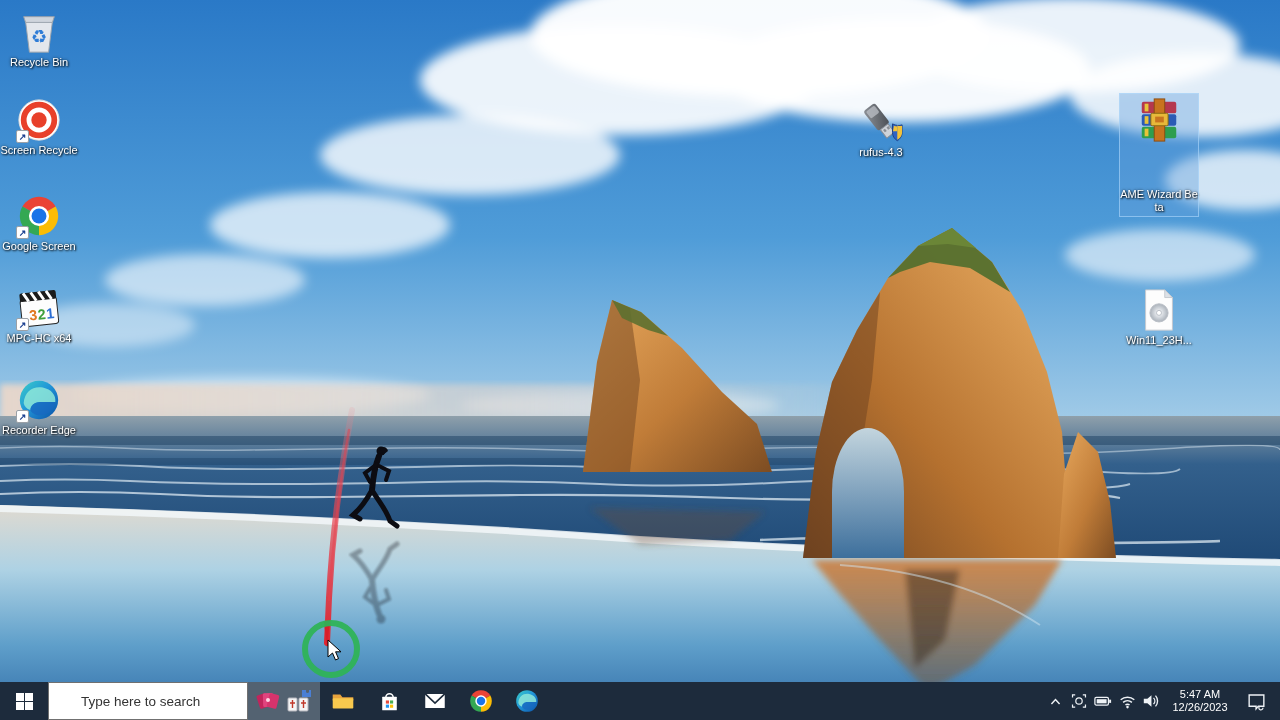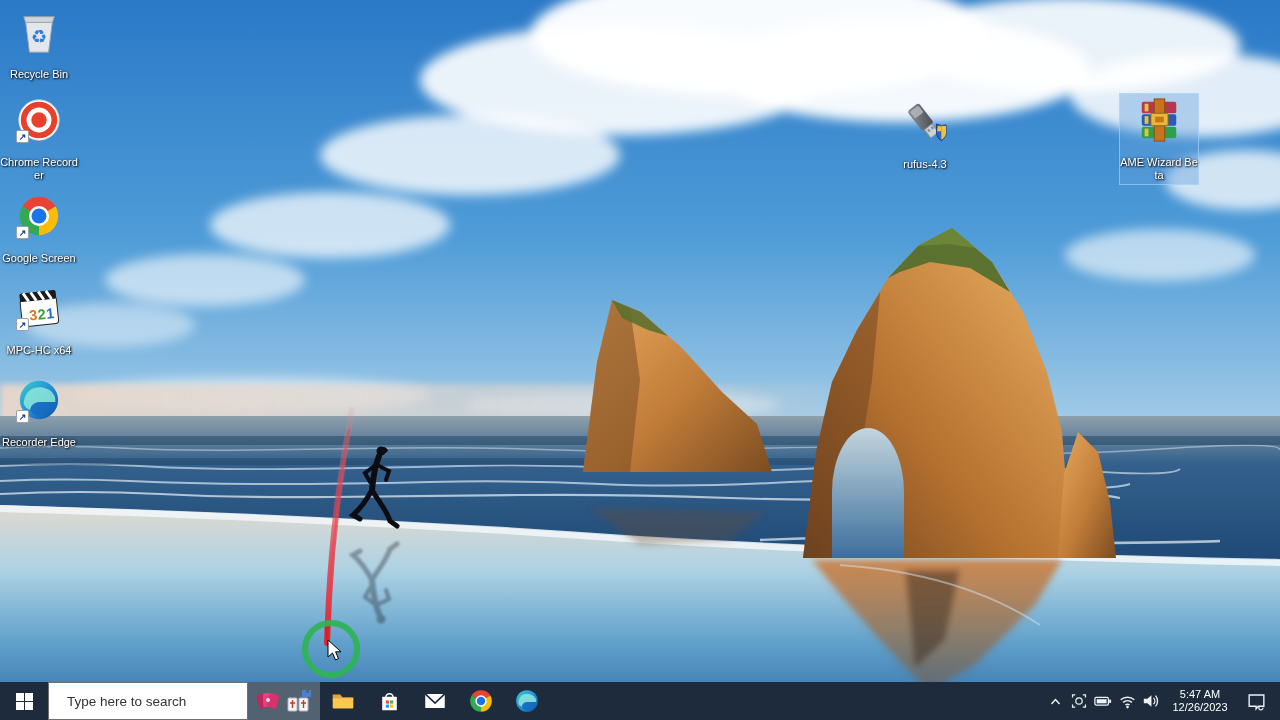--- a/index.html
+++ b/index.html
@@ -5,31 +5,31 @@
   * { margin:0; padding:0; box-sizing:border-box; }
   html,body { width:1280px; height:720px; overflow:hidden; font-family:"Liberation Sans",sans-serif; }
   #stage { position:relative; width:1280px; height:720px; background:#2d7cc9; }
 
   
   #wallpaper { position:absolute; inset:0; }
 
   
   .dicon { position:absolute; width:78px; display:flex; flex-direction:column; align-items:center; padding:2px 0; cursor:default; }
   .dicon .ic { position:relative; width:48px; height:48px; display:flex; align-items:center; justify-content:center; }
-  .dicon .lbl { margin-top:12px; max-width:78px; font-size:11px; line-height:13px; color:#fff; text-align:center;
+  .dicon .lbl { margin-top:0; max-width:78px; font-size:11px; line-height:13px; color:#fff; text-align:center;
                 text-shadow:1px 1px 2px rgba(0,0,0,.95), 0 0 3px rgba(0,0,0,.7); word-break:break-all; }
-  .dicon.sel { background:rgba(100,160,220,.40); outline:1px solid rgba(160,205,245,.75); }
+  .dicon.sel { background:rgba(100,160,220,.40); outline:1px solid rgba(160,205,245,.75);gap:44px; }
   .shortcut { position:absolute; left:1px; bottom:1px; width:13px; height:13px; background:#fff; border:1px solid #9aa0a6;
               border-radius:2px; display:flex; align-items:center; justify-content:center; font-size:9px; color:#1a3f8f; font-weight:bold; }
 
   
   #taskbar { position:absolute; left:0; bottom:0; width:1280px; height:38px; background:#1d2b3c; display:flex; align-items:stretch; z-index:50; }
   .tb-btn { width:46px; display:flex; align-items:center; justify-content:center; }
   #start-btn { width:48px; }
-  #search-box { width:200px; background:#ffffff; border:1px solid #707070; display:flex; align-items:center; gap:8px; padding:0 10px; }
+  #search-box { width:200px; background:#ffffff; border:1px solid #707070; display:flex; align-items:center; gap:8px; padding:0 24px; }
   #search-box input { border:none; outline:none; flex:1; font-size:13.5px; color:#222; background:transparent; font-family:"Liberation Sans",sans-serif; }
   #search-box input::placeholder { color:#333; }
   .tb-app { width:46px; display:flex; align-items:center; justify-content:center; }
   .tb-app.active { width:72px; background:rgba(210,225,240,.30); gap:4px; }
   #tray { margin-left:auto; display:flex; align-items:center; }
   .tray-ic { width:24px; height:38px; display:flex; align-items:center; justify-content:center; }
   #clock { width:74px; text-align:center; color:#fff; font-size:11px; line-height:13px; padding:0 4px; }
   #action-center { width:38px; display:flex; align-items:center; justify-content:center; }
   #show-desktop { width:5px; border-left:1px solid rgba(255,255,255,.25); }
 </style>
@@ -214,21 +214,21 @@
 
   <div class="dicon" style="left:0;top:94px">
     <div class="ic">
       <svg width="46" height="46" viewBox="0 0 48 48">
         <circle cx="24" cy="24" r="21" fill="#fff" stroke="#e0dddd"></circle>
         <circle cx="24" cy="24" r="16" fill="none" stroke="#e8402a" stroke-width="6"></circle>
         <circle cx="24" cy="24" r="8" fill="#e8402a"></circle>
       </svg>
       <span class="shortcut">↗</span>
     </div>
-    <div class="lbl">Chrome Recorder</div>
+    <div class="lbl">Screen Recycle</div>
   </div>
 
   <div class="dicon" style="left:0;top:190px">
     <div class="ic">
       <svg width="46" height="46" viewBox="0 0 48 48">
         <path d="M24,24 L6.68,14 A20,20 0 0 1 41.32,14 Z" fill="#ea4335"></path>
         <path d="M24,24 L41.32,14 A20,20 0 0 1 24,44 Z" fill="#fbbc05"></path>
         <path d="M24,24 L24,44 A20,20 0 0 1 6.68,14 Z" fill="#34a853"></path>
         <circle cx="24" cy="24" r="10.5" fill="#fff"></circle>
         <circle cx="24" cy="24" r="7.8" fill="#1a73e8"></circle>
@@ -260,21 +260,21 @@
       <svg width="46" height="46" viewBox="0 0 48 48">
         <circle cx="24" cy="24" r="20" fill="url(#edgeGrad)"></circle>
         <path d="M8,27 C9,15 18,9 28,11 C37,13 42,19 41,26 L25,26 C19,26 15,30 15,34.5 C11,33 8.5,30.5 8,27 Z" fill="#8ee8d8" opacity=".85"></path>
         <path d="M15,34.5 C15,30 19,26 25,26 L41,26 C40,33 34,39.5 26,40 C20.5,40.2 16.5,38 15,34.5 Z" fill="#1868c0" opacity=".75"></path>
       </svg>
       <span class="shortcut">↗</span>
     </div>
     <div class="lbl">Recorder Edge</div>
   </div>
 
-  <div class="dicon" style="left:886px;top:96px">
+  <div class="dicon" style="left:842px;top:96px">
     <div class="ic">
       <svg width="48" height="46" viewBox="0 0 48 48">
         <g transform="rotate(-38 24 24)">
           <rect x="16" y="4" width="15" height="26" rx="3" fill="url(#usbGrad)"></rect>
           <rect x="18" y="6" width="11" height="9" rx="1.5" fill="#b8bcc2" opacity=".8"></rect>
           <rect x="18.5" y="30" width="10" height="11" fill="#cfd3d8" stroke="#8a8e94"></rect>
           <rect x="20.5" y="32" width="2.5" height="3" fill="#8a8e94"></rect>
           <rect x="25" y="32" width="2.5" height="3" fill="#8a8e94"></rect>
         </g>
         <g>
@@ -300,20 +300,31 @@
           <rect x="9" y="33" width="4" height="8" fill="#e8c33a"></rect>
         <rect x="19" y="2" width="11" height="44" fill="#c8741e" stroke="#8a4c10"></rect>
         <rect x="15.5" y="17" width="18" height="13" rx="1.5" fill="#e8b93a" stroke="#8a6a10"></rect>
         <rect x="20" y="20.5" width="9" height="6" fill="#c8741e"></rect>
       </svg>
     </div>
     <div class="lbl">AME Wizard Beta</div>
   </div>
 
 
+  <div class="dicon" style="left:1120px;top:284px">
+    <div class="ic">
+      <svg width="46" height="46" viewBox="0 0 48 48">
+        <path d="M10,3 h20 l8,8 v34 h-28 Z" fill="#fdfdfd" stroke="#c4c9cf"></path>
+        <path d="M30,3 l8,8 h-8 Z" fill="#dde1e6" stroke="#c4c9cf"></path>
+        <circle cx="24" cy="27" r="9.5" fill="url(#cdGrad)" stroke="#b9bec5"></circle>
+        <circle cx="24" cy="27" r="2.6" fill="#fff" stroke="#b9bec5"></circle>
+      </svg>
+    </div>
+    <div class="lbl">Win11_23H...</div>
+  </div>
 
   <div id="taskbar">
 
     <div class="tb-btn" id="start-btn">
       <svg width="17" height="17" viewBox="0 0 17 17">
         <rect x="0" y="0" width="8" height="8" fill="#fff"></rect>
           <rect x="9" y="0" width="8" height="8" fill="#fff"></rect>
         <rect x="0" y="9" width="8" height="8" fill="#fff"></rect>
           <rect x="9" y="9" width="8" height="8" fill="#fff"></rect>
       </svg>

